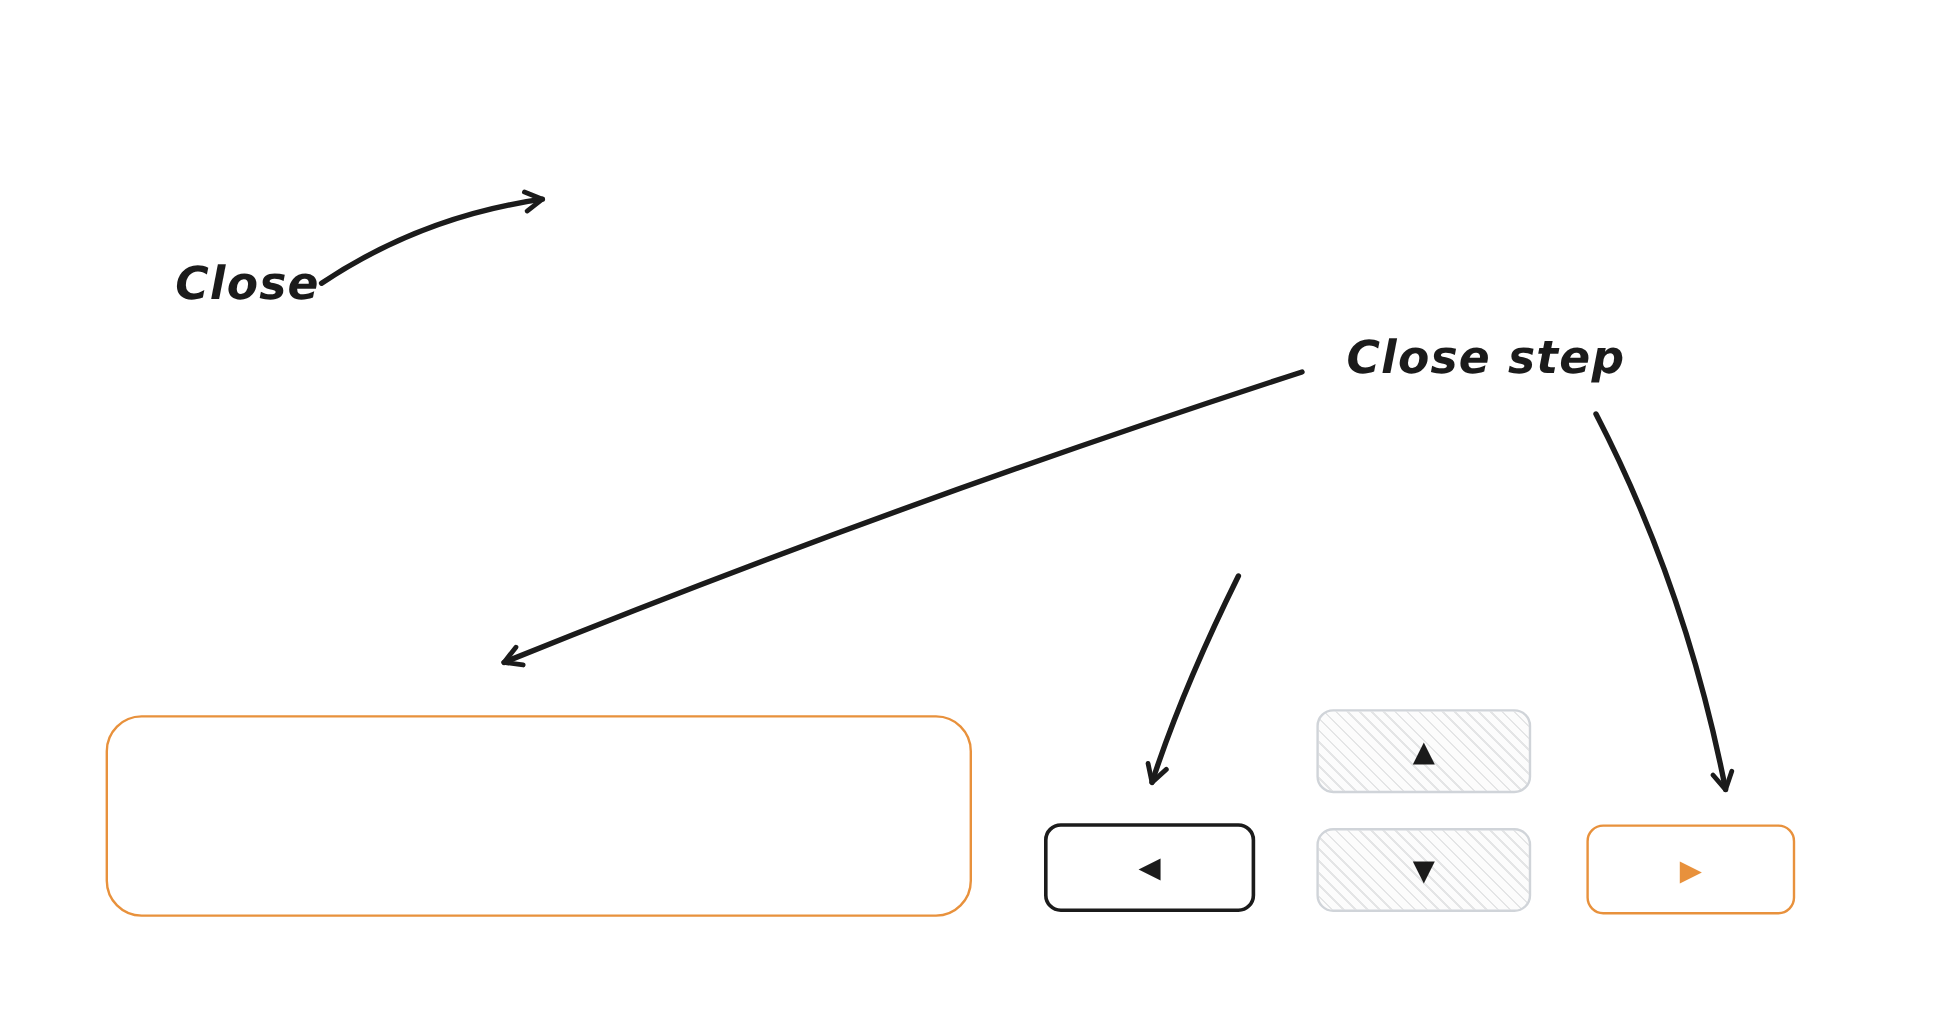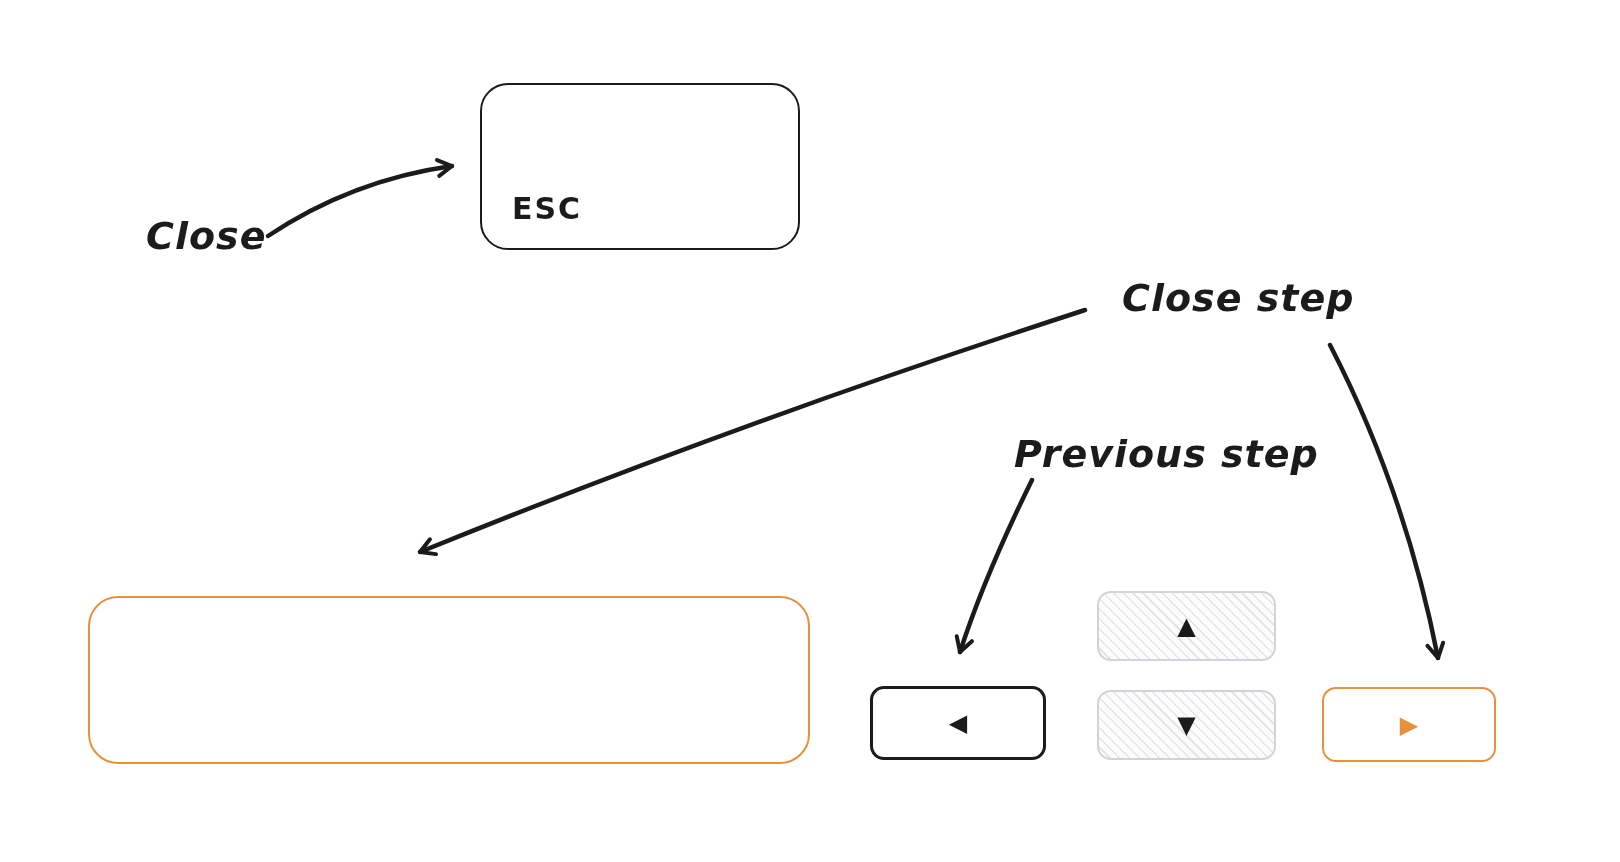--- a/index.html
+++ b/index.html
@@ -127,25 +127,21 @@
     <path class="arrow" d="M 268 236 Q 352 180 452 166" marker-end="url(#arrowhead)"></path>
     <path class="arrow" d="M 1085 310 Q 740 422 420 552" marker-end="url(#arrowhead)"></path>
     <path class="arrow" d="M 1330 345 Q 1405 490 1438 658" marker-end="url(#arrowhead)"></path>
     <path class="arrow" d="M 1032 480 Q 985 575 960 652" marker-end="url(#arrowhead)"></path>
   </svg>
 
   <div class="annotation" style="left:146px; top:214px;">Close</div>
 
   <div class="annotation" style="left:1122px; top:276px;">Close step</div>
 
-  <div class="annotation" style="left:1014px; top:432px;">Previous step</div>
 
-  <div class="key key-esc">
-    <span class="key-label">ESC</span>
-  </div>
 
   <div class="key key-space">
     <span class="key-label"></span>
   </div>
 
   <div class="key key-left">
     <span class="glyph">◀</span>
   </div>
 
   <div class="key key-up key-disabled">

